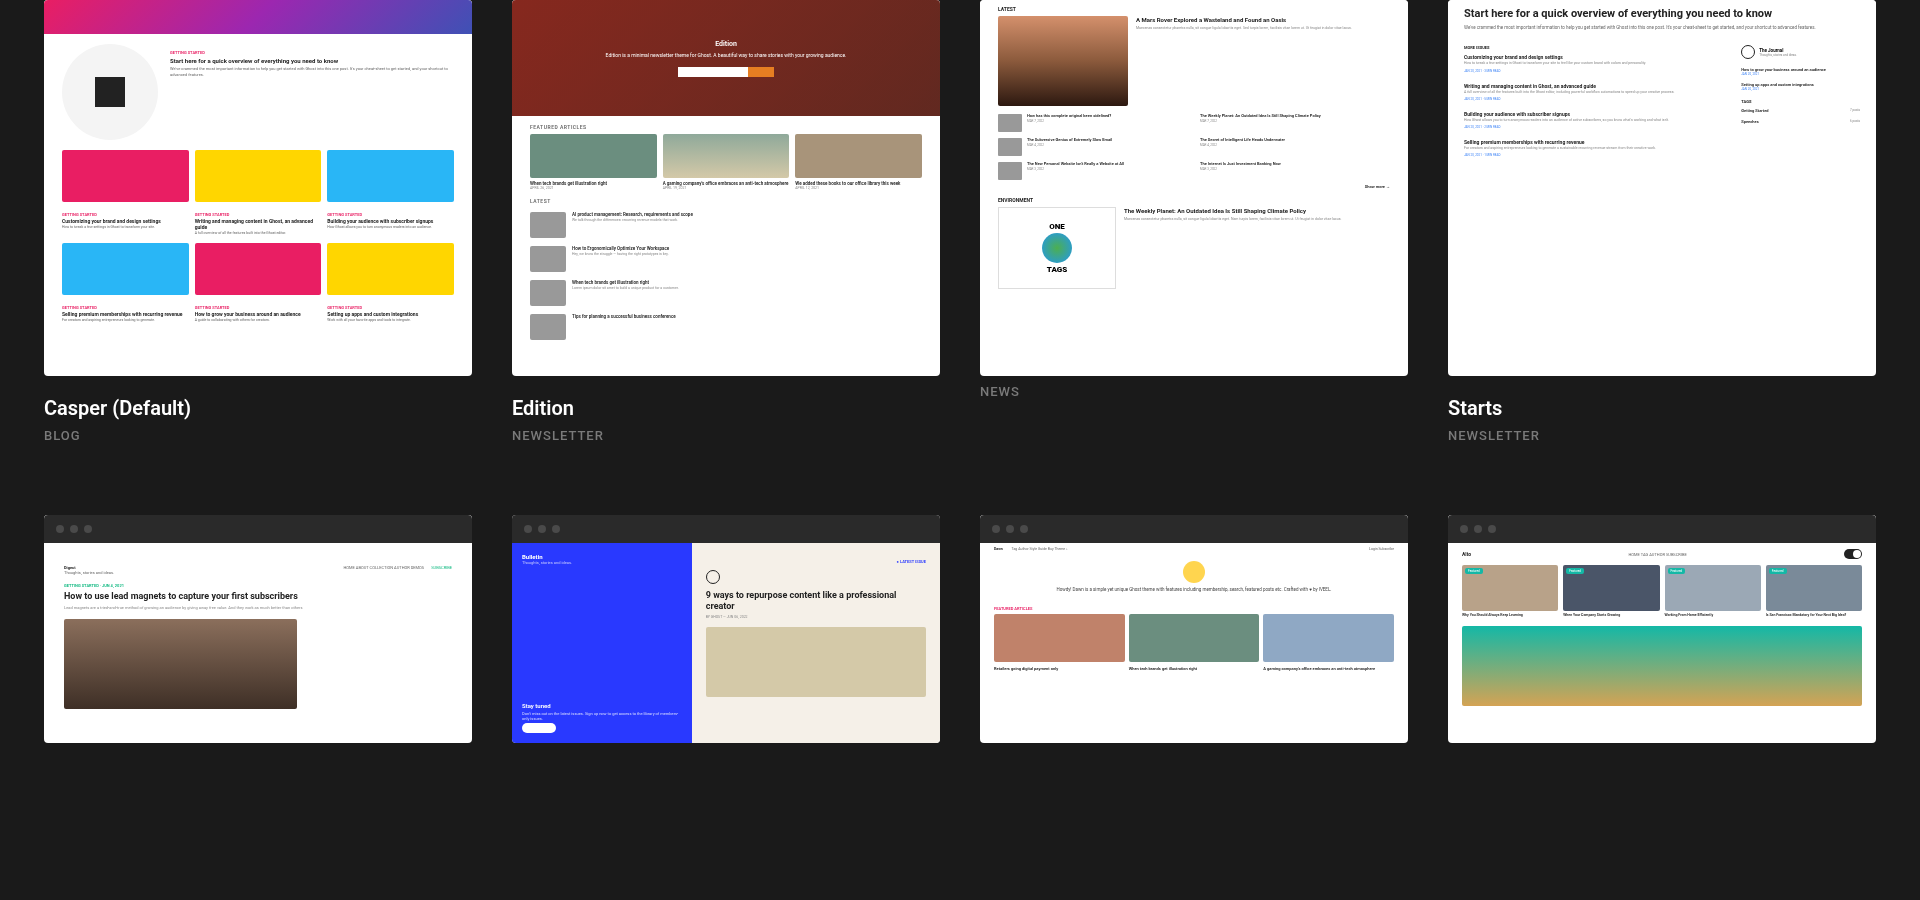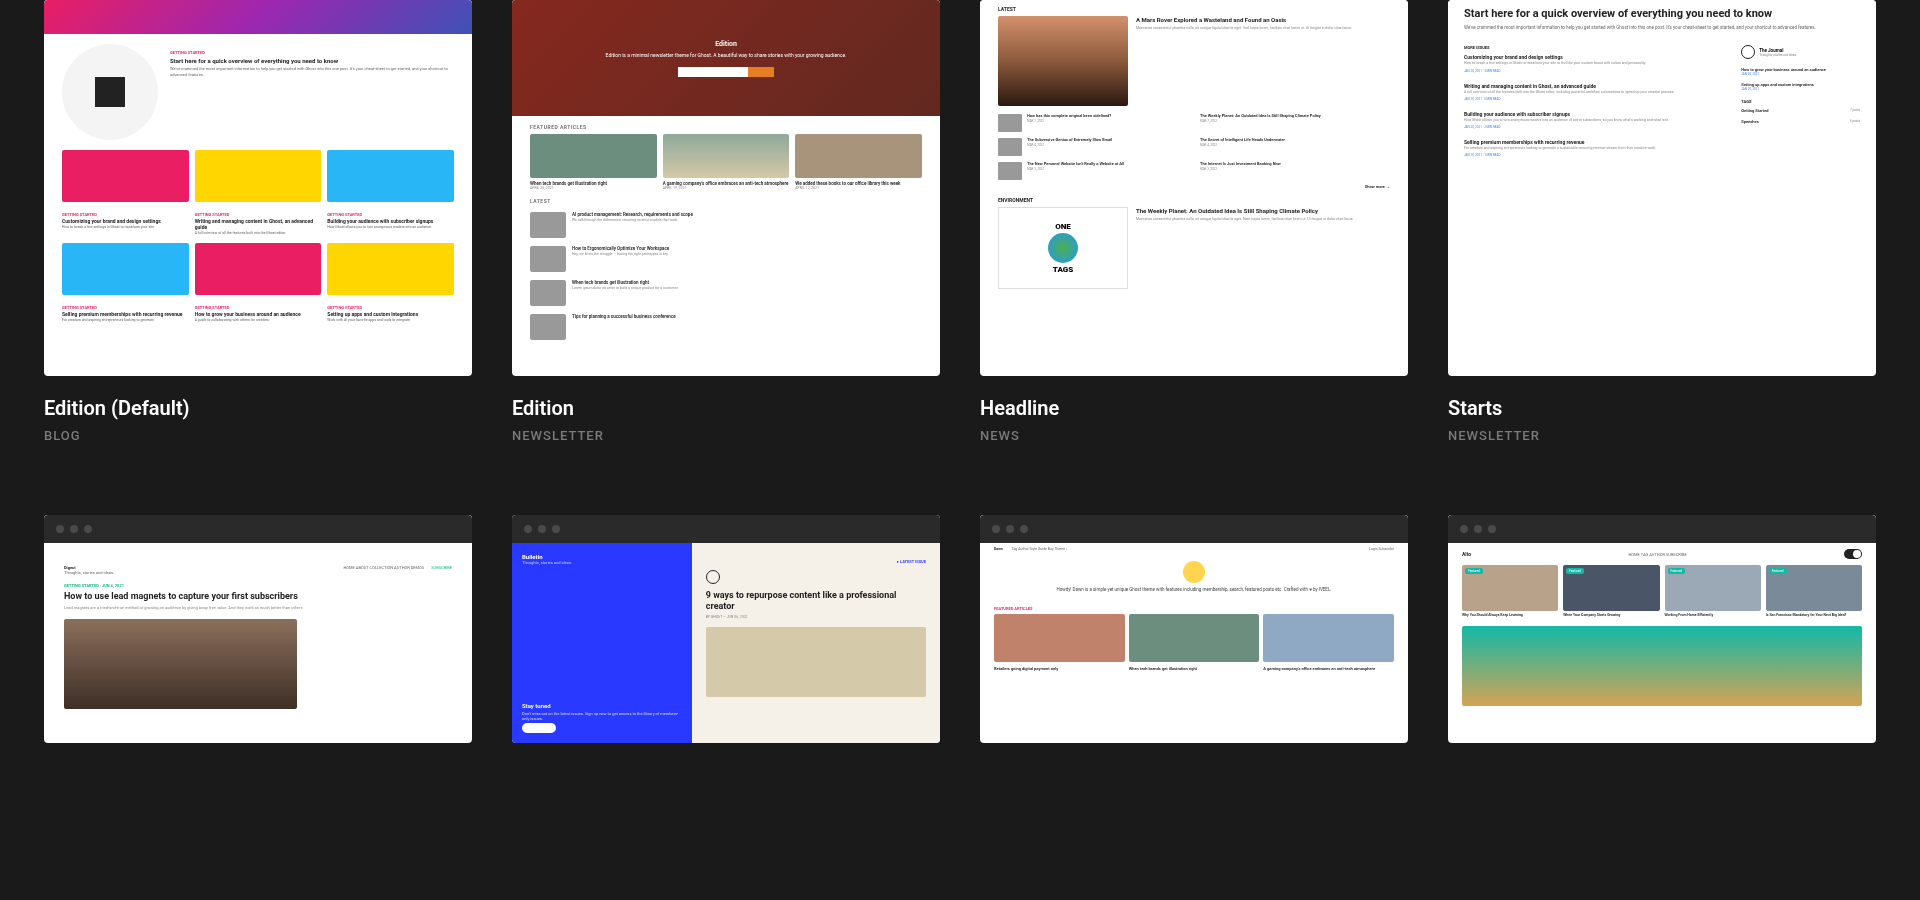--- a/index.html
+++ b/index.html
@@ -314,21 +314,21 @@
     .headline-item .d {
       font-size: 3px;
       color: #888;
     }
     .headline-env {
       display: flex;
       gap: 8px;
       margin-top: 4px;
     }
     .headline-env .img {
-      width: 130px;
+      width: 118px;
       height: 82px;
       background: #fff;
       border: 1px solid #ddd;
       display: flex;
       align-items: center;
       justify-content: center;
       flex-direction: column;
       font-size: 8px;
       font-weight: 900;
     }
@@ -715,21 +715,21 @@
             <div class="bd">A guide to collaborating with others for creators.</div>
           </div>
           <div class="casper-card">
             <div class="red">GETTING STARTED</div>
             <div class="hd">Setting up apps and custom integrations</div>
             <div class="bd">Work with all your favorite apps and tools to integrate.</div>
           </div>
         </div>
       </div>
     </div>
-    <div class="theme-title">Edition (Default)</div>
+    <div class="theme-title">Casper (Default)</div>
     <div class="theme-category">Blog</div>
   </div>
 
   <div class="theme-card">
     <div class="preview-frame">
       <div class="edition">
         <div class="edition-hero">
           <div class="tag">Edition</div>
           <div class="sub">Edition is a minimal newsletter theme for Ghost. A beautiful way to share stories with your growing audience.</div>
           <div class="form">
@@ -851,21 +851,20 @@
             <div class="globe"></div>
             <div>TAGS</div>
           </div>
           <div class="headline-hero-text">
             <div class="t">The Weekly Planet: An Outdated Idea Is Still Shaping Climate Policy</div>
             <div class="d">Maecenas consectetur pharetra nulla, sit congue ligula lobortis eget. Nam turpis lorem, facilisis vitae lorem ut. Ut feugiat in dolor vitae lacus.</div>
           </div>
         </div>
       </div>
     </div>
-    <div class="theme-title">Headline</div>
     <div class="theme-category">News</div>
   </div>
 
   <div class="theme-card">
     <div class="preview-frame">
       <div class="journal">
         <div class="journal-hero">
           <div class="t">Start here for a quick overview of everything you need to know</div>
           <div class="d">We've crammed the most important information to help you get started with Ghost into this one post. It's your cheat-sheet to get started, and your shortcut to advanced features.</div>
         </div>

